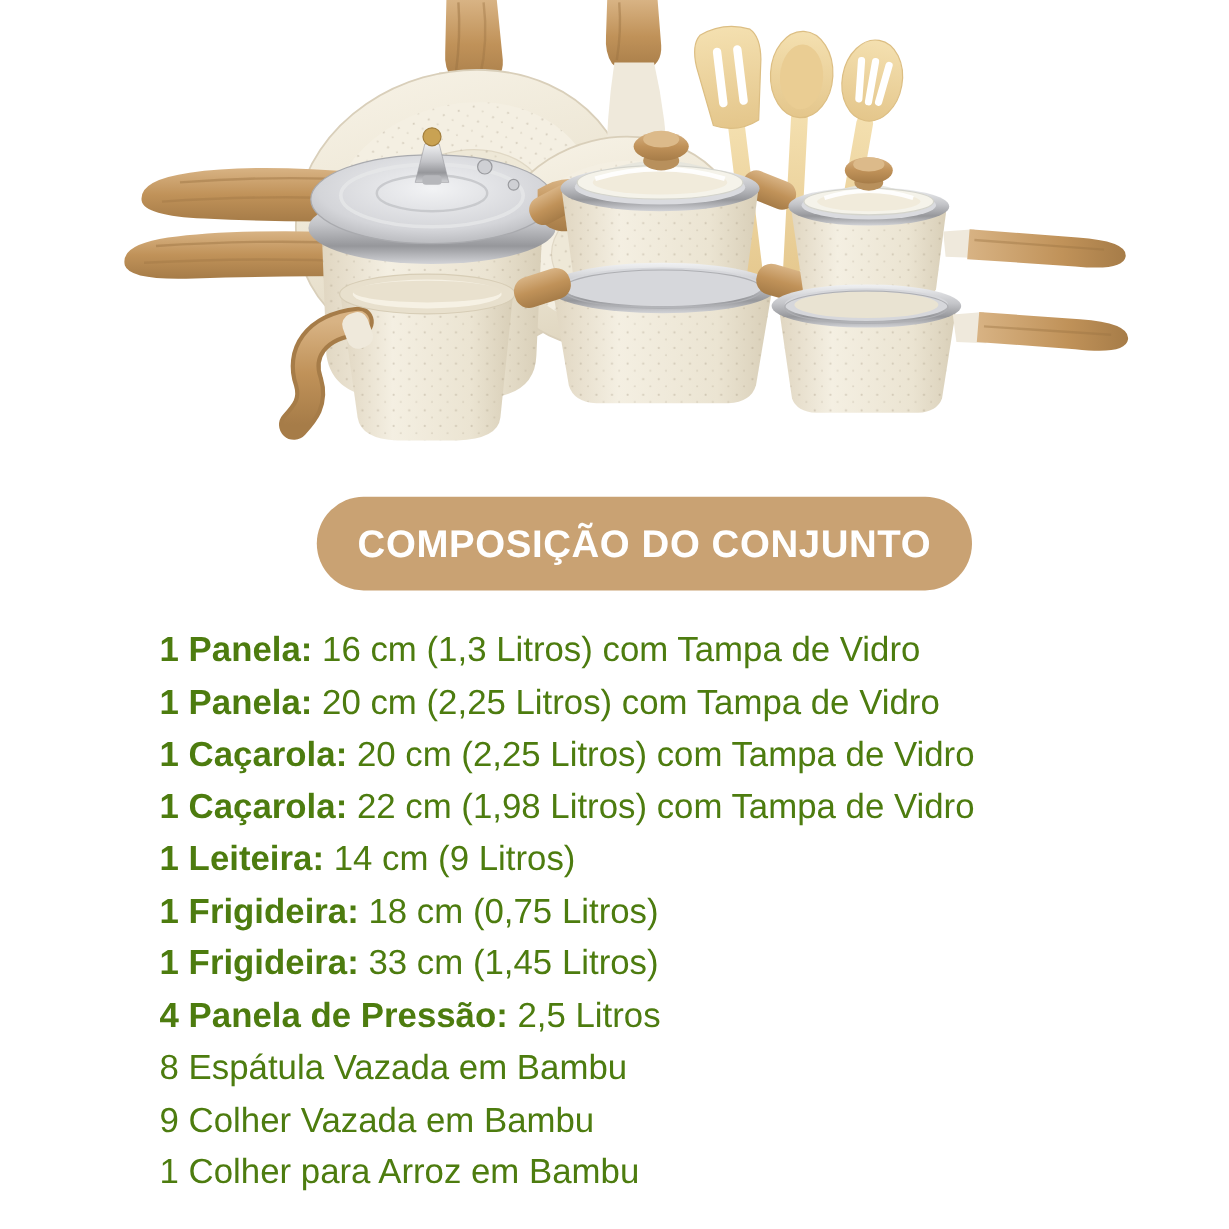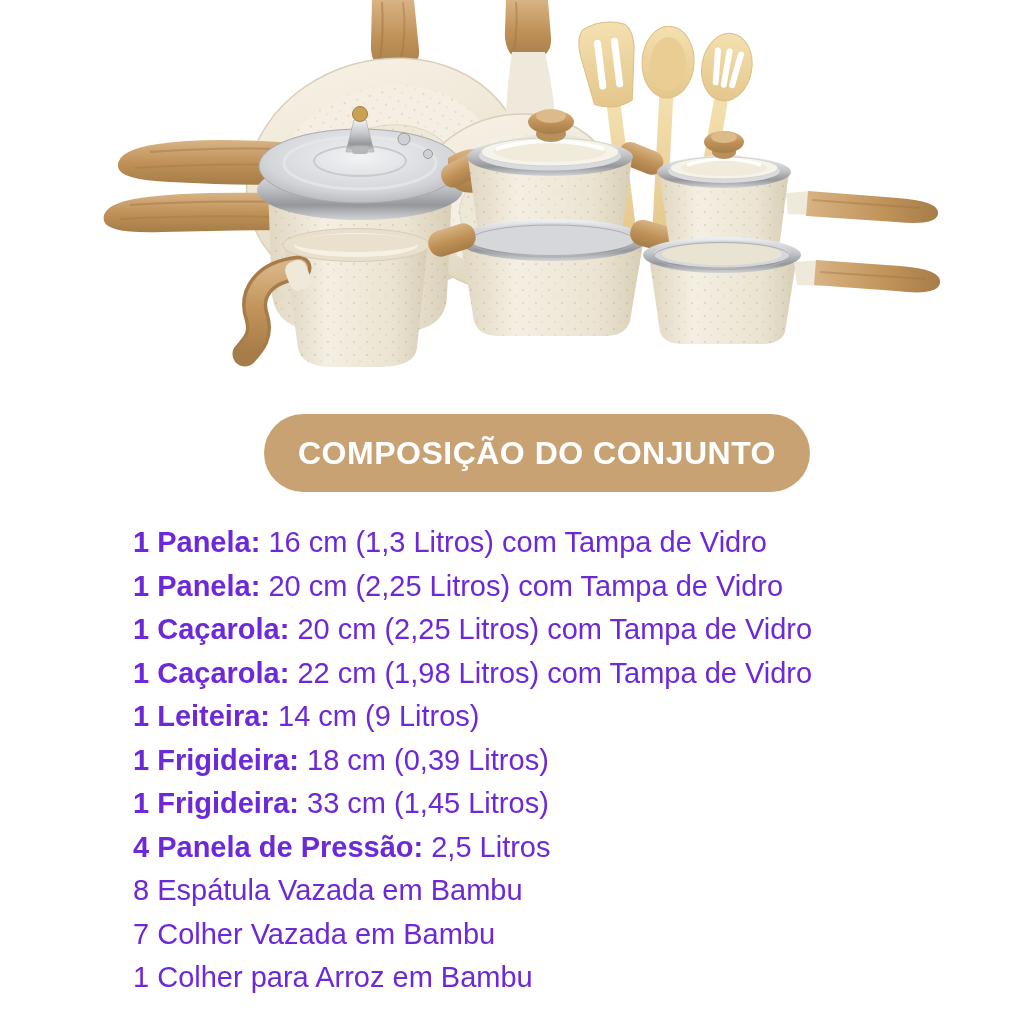--- a/index.html
+++ b/index.html
@@ -207,27 +207,27 @@
         <path d="M816,260 L900,266 Q942,269 940,283 Q938,296 896,291 L814,285 Z" fill="url(#woodH)"></path>
         <path d="M820,272 L926,279" stroke="#9b7443" stroke-width="2" opacity=".4"></path>
       </g>
     </svg>
   </div>
 
   <div class="banner" style="background: rgb(201, 162, 115); color: rgb(255, 255, 255);">
     <span>COMPOSIÇÃO DO CONJUNTO</span>
   </div>
 
-  <div class="list" id="composition-list" style="color: #6d28d9;">
+  <div class="list" id="composition-list" style="color: #4d7c0f;">
       <div class="list-row"><b>1 Panela:</b><span> 16 cm (1,3 Litros) com Tampa de Vidro</span></div>
       <div class="list-row"><b>1 Panela:</b><span> 20 cm (2,25 Litros) com Tampa de Vidro</span></div>
       <div class="list-row"><b>1 Caçarola:</b><span> 20 cm (2,25 Litros) com Tampa de Vidro</span></div>
       <div class="list-row"><b>1 Caçarola:</b><span> 22 cm (1,98 Litros) com Tampa de Vidro</span></div>
       <div class="list-row"><b>1 Leiteira:</b><span> 14 cm (9 Litros)</span></div>
-      <div class="list-row"><b>1 Frigideira:</b><span> 18 cm (0,39 Litros)</span></div>
+      <div class="list-row"><b>1 Frigideira:</b><span> 18 cm (0,75 Litros)</span></div>
       <div class="list-row"><b>1 Frigideira:</b><span> 33 cm (1,45 Litros)</span></div>
       <div class="list-row"><b>4 Panela de Pressão:</b><span> 2,5 Litros</span></div>
       <div class="list-row"><span>8 Espátula Vazada em Bambu</span></div>
-      <div class="list-row"><span>7 Colher Vazada em Bambu</span></div>
+      <div class="list-row"><span>9 Colher Vazada em Bambu</span></div>
       <div class="list-row"><span>1 Colher para Arroz em Bambu</span></div>
     </div>
 
 </div>
 
 </body></html>

